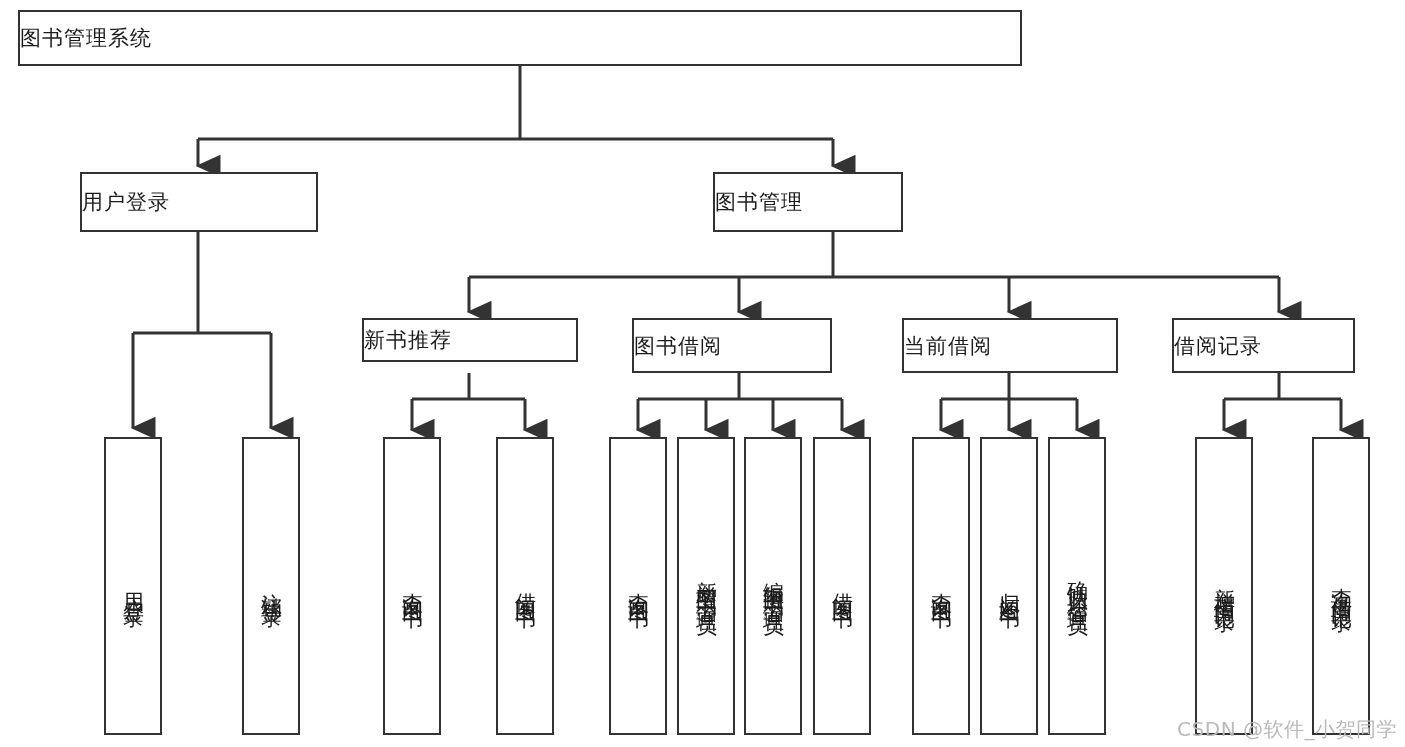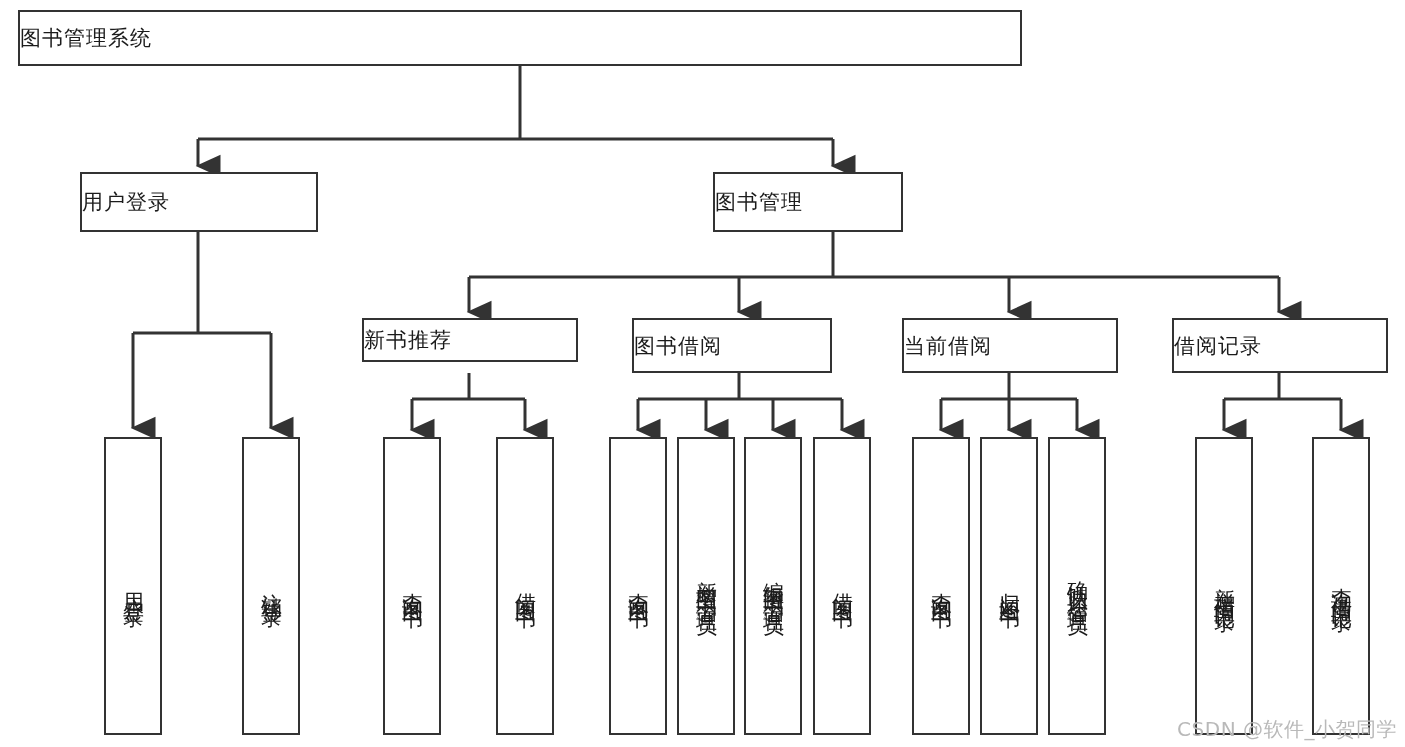--- a/index.html
+++ b/index.html
@@ -128,21 +128,21 @@
 
 <div class="node horiz" style="left:362px; top:318px; width:216px; height:44px;">
   <span>新书推荐</span>
 </div>
 <div class="node horiz" style="left:632px; top:318px; width:200px; height:55px;">
   <span>图书借阅</span>
 </div>
 <div class="node horiz" style="left:902px; top:318px; width:216px; height:55px;">
   <span>当前借阅</span>
 </div>
-<div class="node horiz" style="left:1172px; top:318px; width:216px; height:55px;">
+<div class="node horiz" style="left:1172px; top:318px; width:183px; height:55px;">
   <span>借阅记录</span>
 </div>
 
 <div class="node vert" style="left:104px; top:437px; width:58px; height:298px;">
   <span class="vtxt">用户登录</span>
 </div>
 <div class="node vert" style="left:242px; top:437px; width:58px; height:298px;">
   <span class="vtxt">注销登录</span>
 </div>
 

